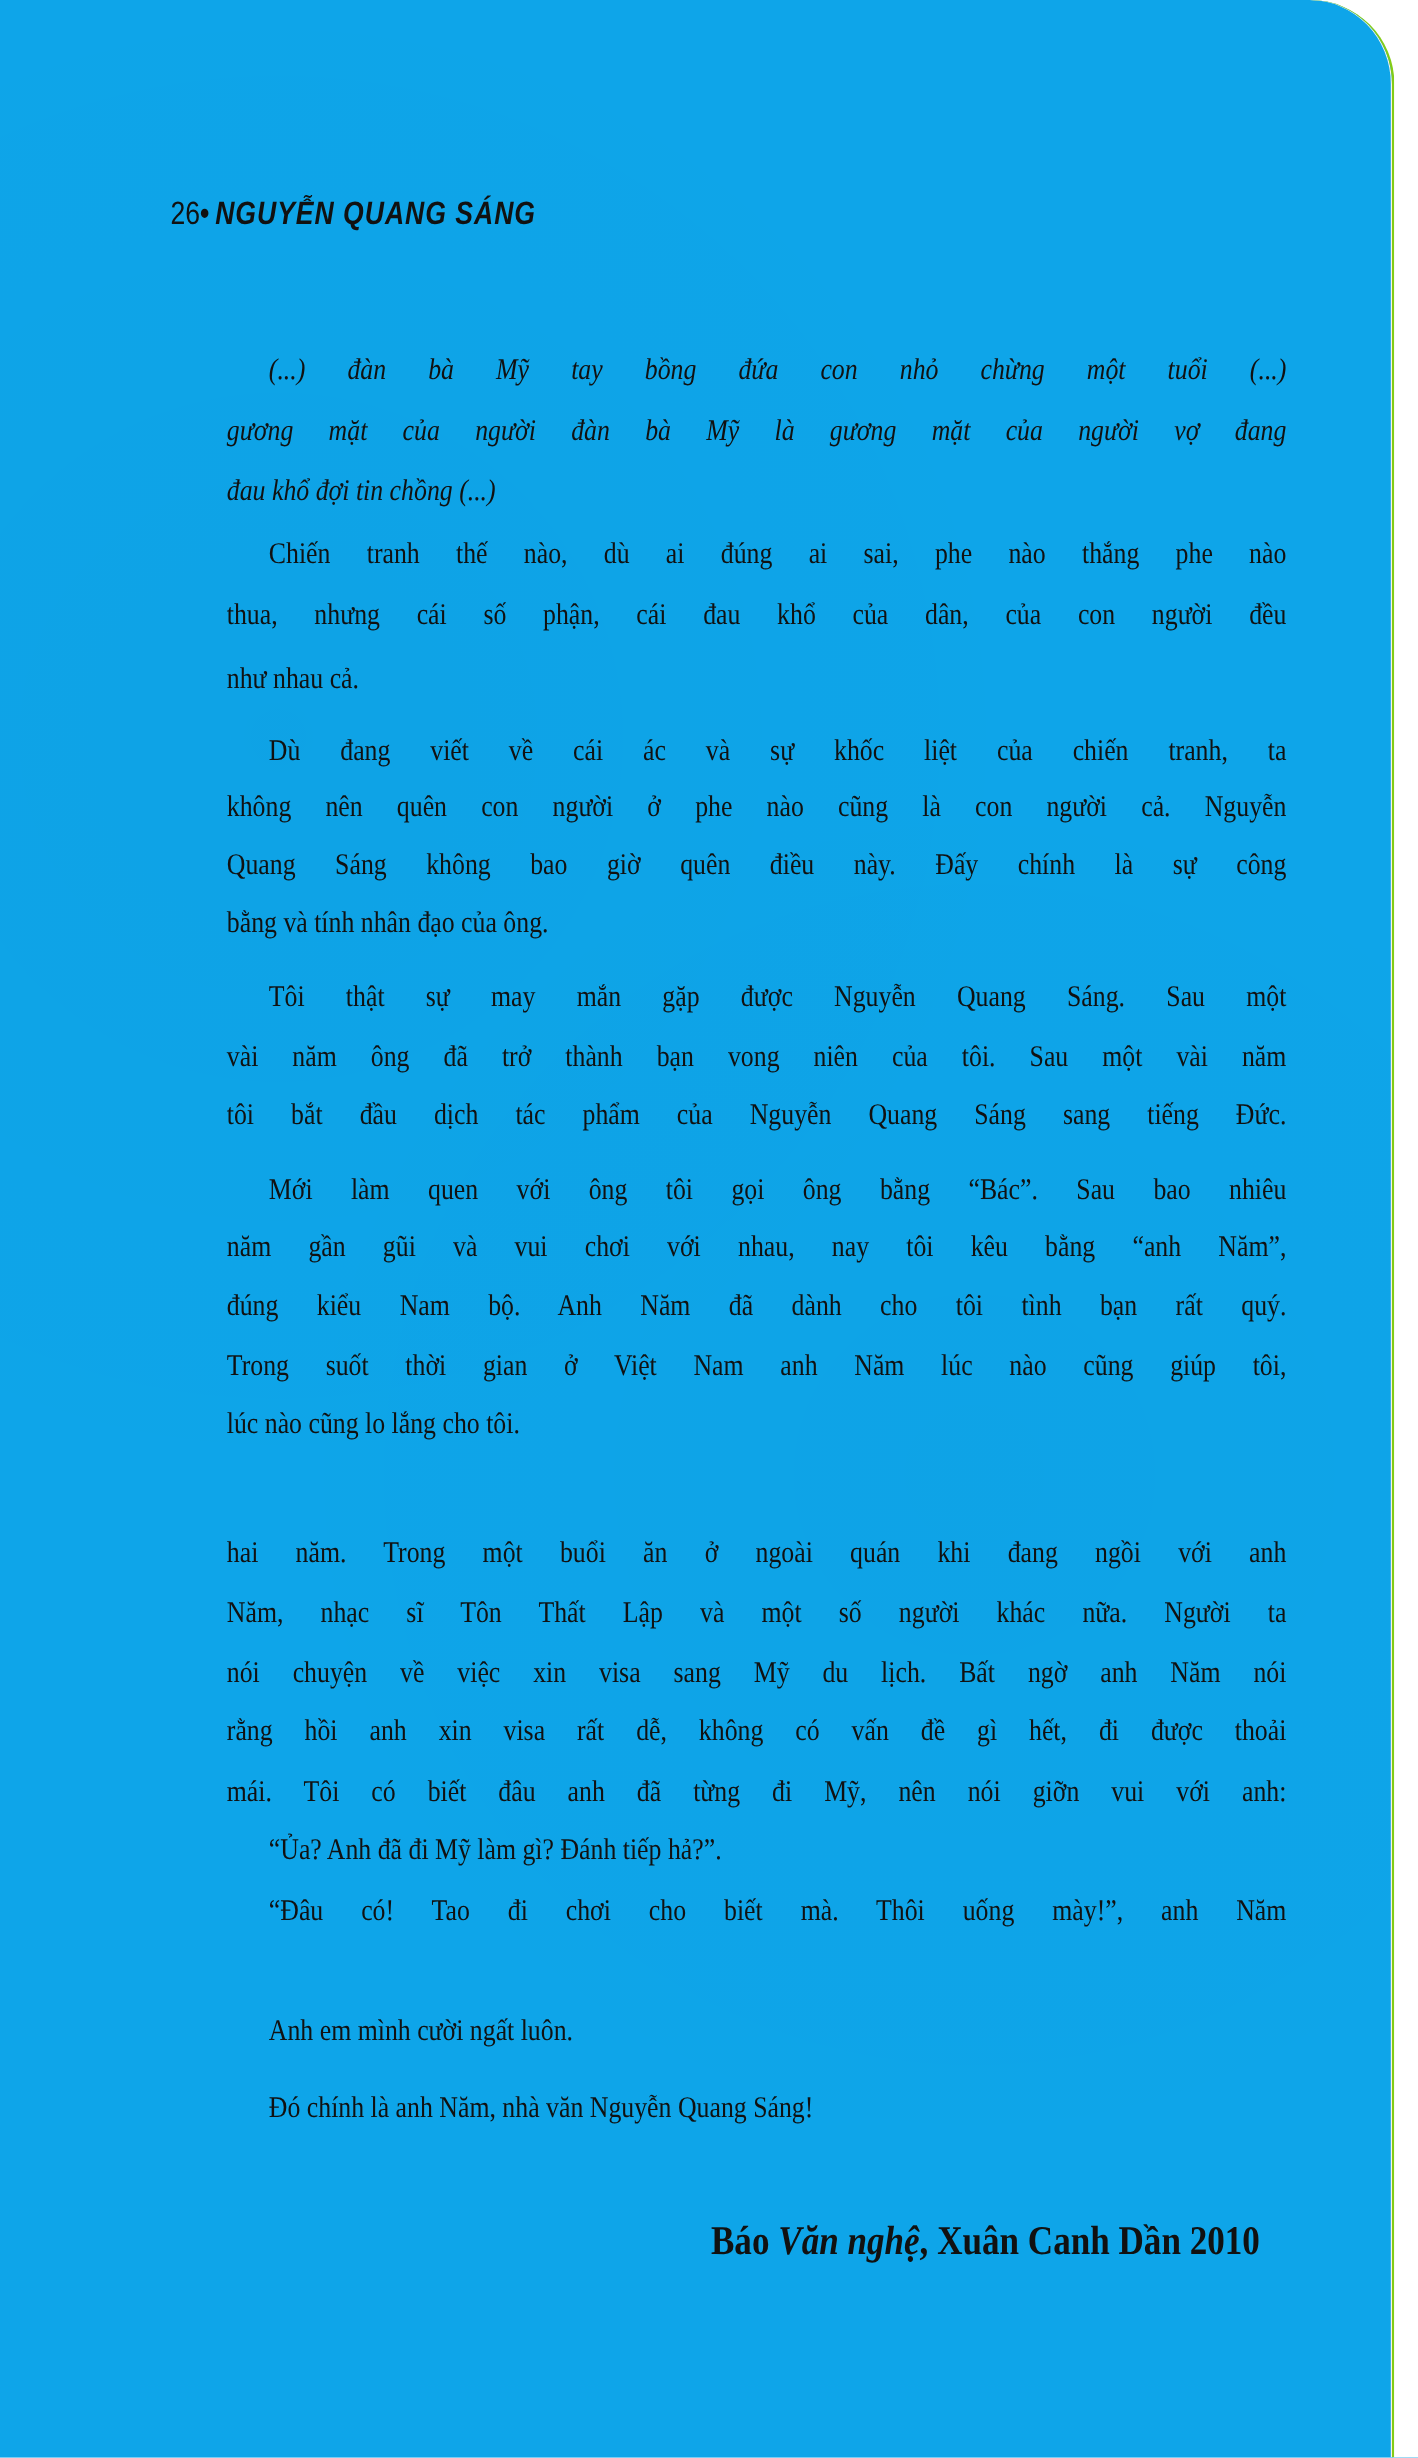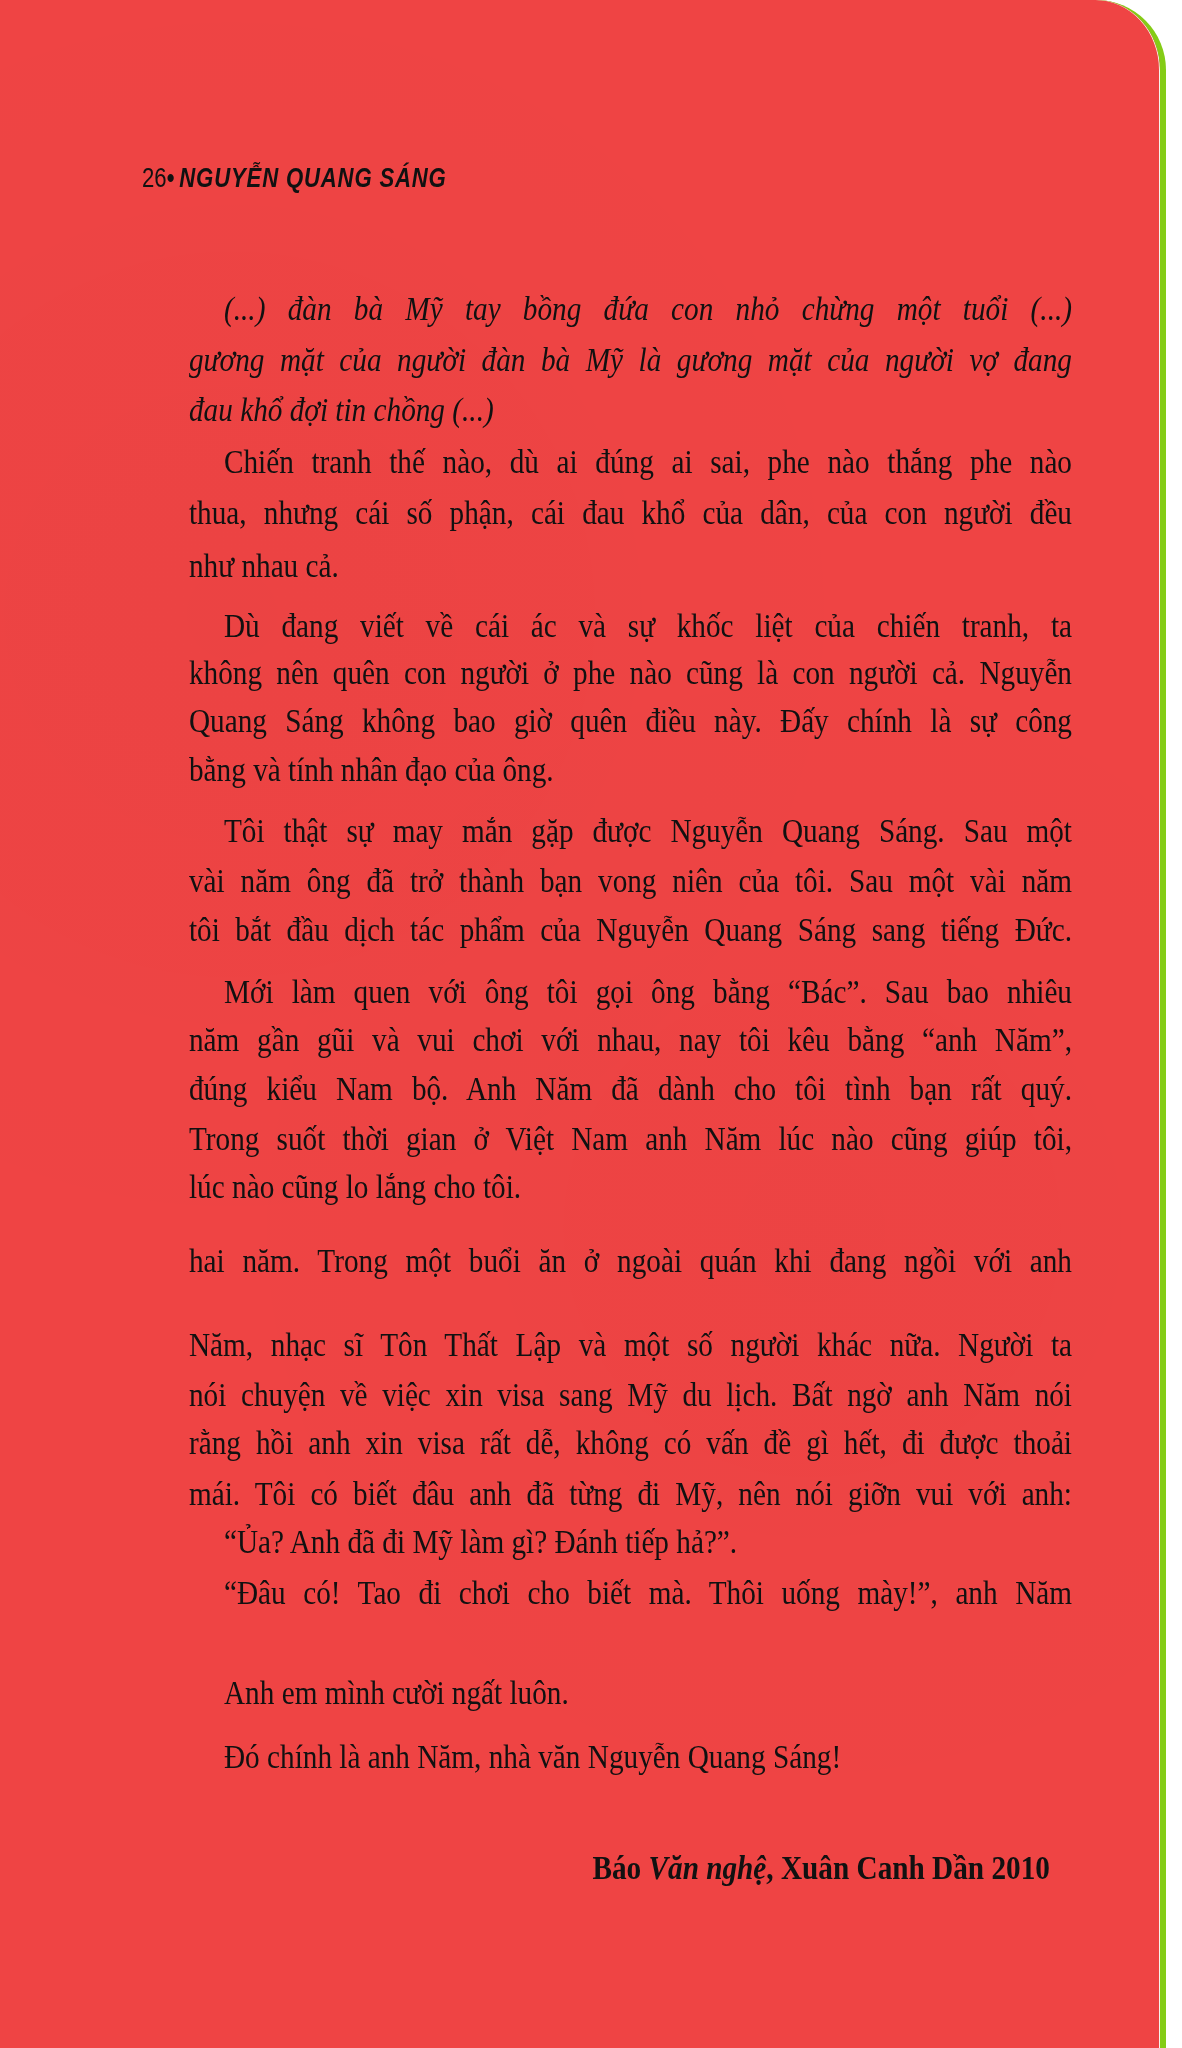--- a/index.html
+++ b/index.html
@@ -4,23 +4,23 @@
 <style>
   html, body { margin: 0; padding: 0; }
   body {
     width: 1182px; height: 2048px; position: relative; overflow: hidden;
     background: #ffffff;
     font-family: "Liberation Serif", "DejaVu Serif", serif;
     color: #111111;
   }
   .page {
     position: absolute; left: 0; top: 0; width: 1160px; height: 2048px;
-    background: #ef4444;
+    background: #0ea5e9;
     border-top-right-radius: 70px;
-    border-right: 6px solid #84cc16;
+    border-right: 2px solid #84cc16;
     box-shadow: inset -1px 0 0 #f6f3ea;
   }
   .scan-noise {
     position: absolute; inset: 0;
     background:
       radial-gradient(circle at 20% 30%, rgba(0,0,0,0.015), transparent 40%),
       radial-gradient(circle at 70% 60%, rgba(0,0,0,0.012), transparent 45%);
     pointer-events: none;
   }
   .running-header {
@@ -29,21 +29,21 @@
     font-weight: bold; font-size: 27px; letter-spacing: 0px;
     transform: scaleX(0.82); transform-origin: left center;
     white-space: nowrap; color: #111;
   }
   .running-header .page-num { font-style: normal; font-weight: normal; }
   .running-header .bullet { font-style: normal; margin: 0 6px 0 0; }
   .running-header .author { font-style: italic; letter-spacing: 1px; }
 
   .line {
     position: absolute; left: 189px; width: 883px;
-    font-size: 34px; line-height: 40px; height: 40px;
+    font-size: 25px; line-height: 40px; height: 40px;
     white-space: nowrap; overflow: visible;
     text-align: justify; text-align-last: justify;
   }
   .line .inner {
     display: block; transform: scaleX(0.86); transform-origin: left center;
     width: calc(883px / 0.86);
     text-align: justify; text-align-last: justify;
     white-space: normal;
   }
   .line.last .inner, .line.last { text-align-last: left; }
@@ -119,21 +119,21 @@
   <div class="line" style="top:1119px">
       <span class="inner">Trong suốt thời gian ở Việt Nam anh Năm lúc nào cũng giúp tôi,</span>
     </div>
   <div class="line" style="top:1069px">
       <span class="inner">đúng kiểu Nam bộ. Anh Năm đã dành cho tôi tình bạn rất quý.</span>
     </div>
   <div class="line last" style="top:1167px">
       <span class="inner">lúc nào cũng lo lắng cho tôi.</span>
     </div>
 
-  <div class="line" style="top:1241px">
+  <div class="line" style="top:1275px">
       <span class="inner">hai năm. Trong một buổi ăn ở ngoài quán khi đang ngồi với anh</span>
     </div>
   <div class="line" style="top:1325px">
       <span class="inner">Năm, nhạc sĩ Tôn Thất Lập và một số người khác nữa. Người ta</span>
     </div>
   <div class="line" style="top:1375px">
       <span class="inner">nói chuyện về việc xin visa sang Mỹ du lịch. Bất ngờ anh Năm nói</span>
     </div>
   <div class="line" style="top:1423px">
       <span class="inner">rằng hồi anh xin visa rất dễ, không có vấn đề gì hết, đi được thoải</span>

